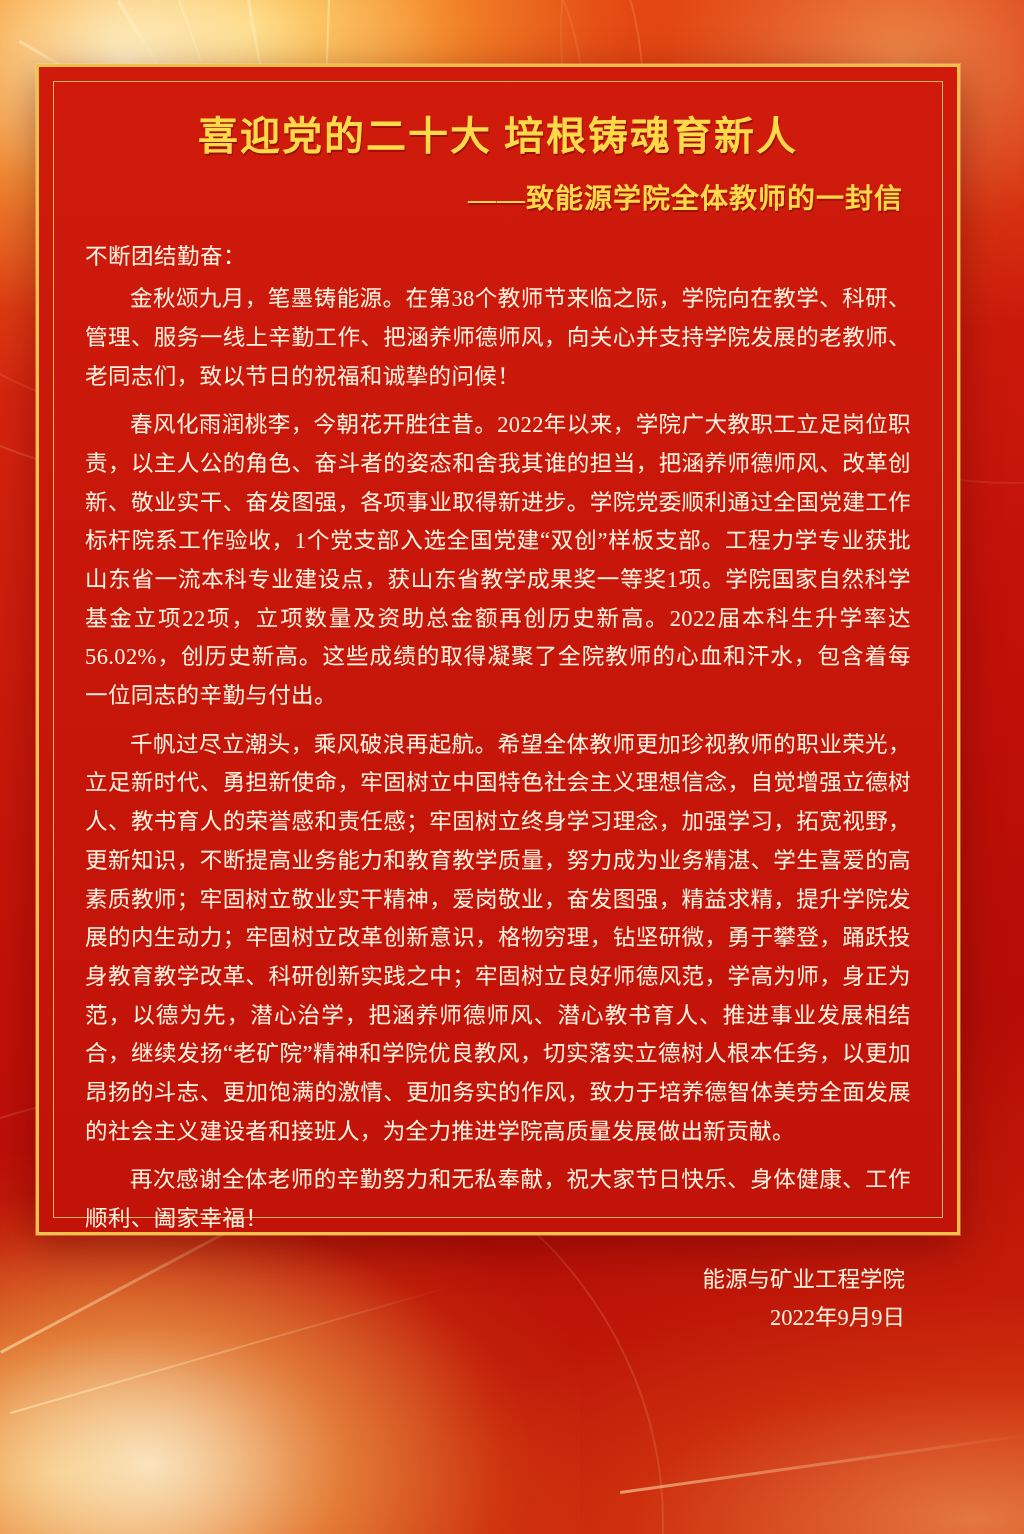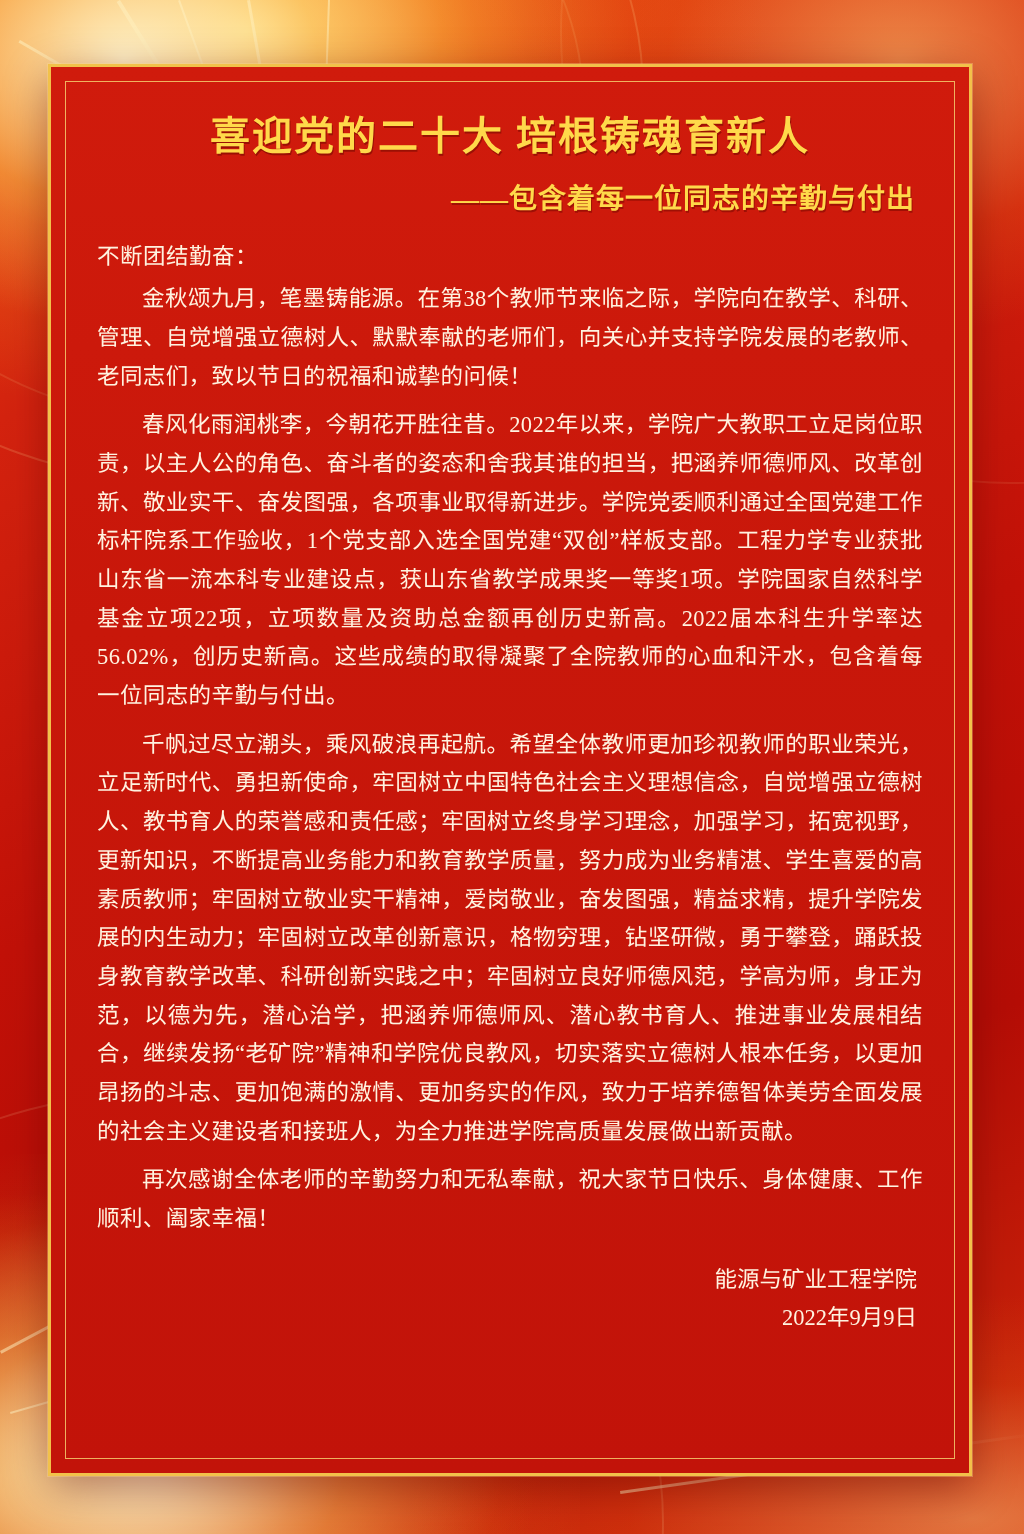--- a/index.html
+++ b/index.html
@@ -51,24 +51,24 @@
   .swirl {
     position: absolute;
     border-radius: 50%;
     border: 2px solid rgba(255,220,150,0.18);
     pointer-events: none;
   }
 
   
   .card {
     position: absolute;
-    left: 48px;
+    left: 36px;
     top: 64px;
     width: 924px;
-    height: 1412px;
+    height: 1171px;
     box-sizing: border-box;
     background: linear-gradient(180deg, #d01b0c 0%, #c8170a 40%, #c21309 100%);
     border: 3px solid #f2c14a;
     box-shadow: 0 0 0 1px rgba(255,220,140,0.35), 0 12px 40px rgba(90,0,0,0.45);
   }
   .card-inner-border {
     position: absolute;
     left: 14px; top: 14px; right: 14px; bottom: 14px;
     border: 1px solid rgba(246,206,110,0.85);
     pointer-events: none;
@@ -147,25 +147,25 @@
   <div class="ray" style="left:20px; top:40px; width:360px; transform:rotate(30deg); height:3px;"></div>
   <div class="ray" style="left:0px; bottom:180px; width:420px; transform:rotate(-28deg); height:3px;"></div>
   <div class="ray" style="left:10px; bottom:120px; width:460px; transform:rotate(-16deg); height:2px;"></div>
   <div class="ray" style="left:620px; bottom:40px; width:420px; transform:rotate(-8deg); height:3px;"></div>
 
   <div class="card">
     <div class="card-inner-border"></div>
     <div class="content">
 
       <div class="title">喜迎党的二十大 培根铸魂育新人</div>
-      <div class="subtitle">——包含着每一位同志的辛勤与付出</div>
+      <div class="subtitle">——致能源学院全体教师的一封信</div>
 
       <div class="salutation">不断团结勤奋：</div>
 
-      <p class="body">金秋颂九月，笔墨铸能源。在第38个教师节来临之际，学院向在教学、科研、管理、自觉增强立德树人、默默奉献的老师们，向关心并支持学院发展的老教师、老同志们，致以节日的祝福和诚挚的问候！</p>
+      <p class="body">金秋颂九月，笔墨铸能源。在第38个教师节来临之际，学院向在教学、科研、管理、服务一线上辛勤工作、把涵养师德师风，向关心并支持学院发展的老教师、老同志们，致以节日的祝福和诚挚的问候！</p>
       <p class="body">春风化雨润桃李，今朝花开胜往昔。2022年以来，学院广大教职工立足岗位职责，以主人公的角色、奋斗者的姿态和舍我其谁的担当，把涵养师德师风、改革创新、敬业实干、奋发图强，各项事业取得新进步。学院党委顺利通过全国党建工作标杆院系工作验收，1个党支部入选全国党建“双创”样板支部。工程力学专业获批山东省一流本科专业建设点，获山东省教学成果奖一等奖1项。学院国家自然科学基金立项22项，立项数量及资助总金额再创历史新高。2022届本科生升学率达56.02%，创历史新高。这些成绩的取得凝聚了全院教师的心血和汗水，包含着每一位同志的辛勤与付出。</p>
       <p class="body">千帆过尽立潮头，乘风破浪再起航。希望全体教师更加珍视教师的职业荣光，立足新时代、勇担新使命，牢固树立中国特色社会主义理想信念，自觉增强立德树人、教书育人的荣誉感和责任感；牢固树立终身学习理念，加强学习，拓宽视野，更新知识，不断提高业务能力和教育教学质量，努力成为业务精湛、学生喜爱的高素质教师；牢固树立敬业实干精神，爱岗敬业，奋发图强，精益求精，提升学院发展的内生动力；牢固树立改革创新意识，格物穷理，钻坚研微，勇于攀登，踊跃投身教育教学改革、科研创新实践之中；牢固树立良好师德风范，学高为师，身正为范，以德为先，潜心治学，把涵养师德师风、潜心教书育人、推进事业发展相结合，继续发扬“老矿院”精神和学院优良教风，切实落实立德树人根本任务，以更加昂扬的斗志、更加饱满的激情、更加务实的作风，致力于培养德智体美劳全面发展的社会主义建设者和接班人，为全力推进学院高质量发展做出新贡献。</p>
       <p class="body">再次感谢全体老师的辛勤努力和无私奉献，祝大家节日快乐、身体健康、工作顺利、阖家幸福！</p>
 
       <div class="signature">
         <div>能源与矿业工程学院</div>
         <div>2022年9月9日</div>
       </div>
 
     </div>

